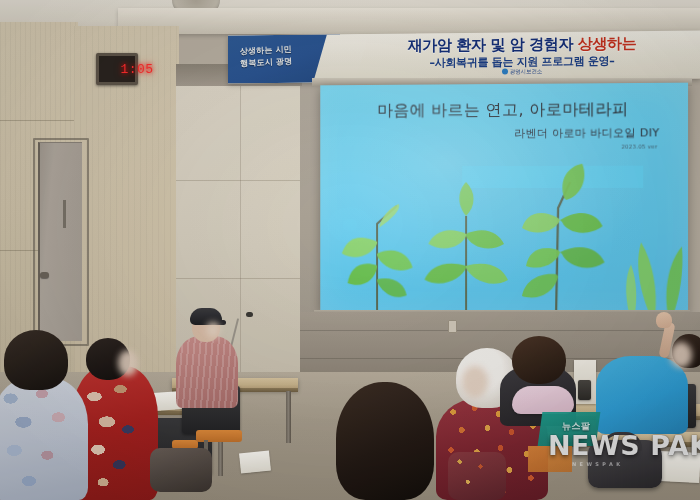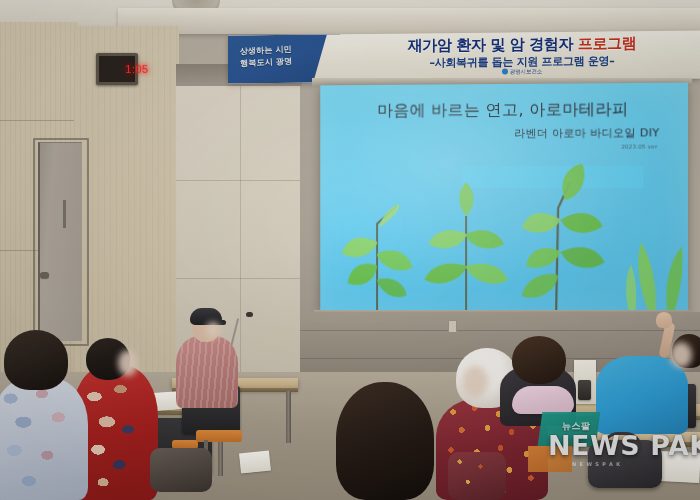--- a/index.html
+++ b/index.html
@@ -71,21 +71,21 @@
   }
 
   
   .clock{
     position:absolute;left:96px;top:53px;width:36px;height:26px;
     background:#2a241f;border:3px solid #5f564a;border-radius:2px;
     box-shadow:0 1px 3px rgba(0,0,0,.5);
     display:flex;align-items:center;justify-content:center;
   }
   .clock-digits{
-    font-family:Liberation Sans, sans-serif;font-size:11px;letter-spacing:.5px;
+    font-family:Liberation Mono, monospace;font-size:13px;letter-spacing:.5px;
     color:#ff2d2d;text-shadow:0 0 4px #ff0000,0 0 8px rgba(255,0,0,.6);
     line-height:1;
     margin-left:40px;
   }
 
   
   .banner{
     position:absolute;left:228px;top:33px;width:472px;height:48px;
     background:linear-gradient(180deg,#f2efe6 0%,#e7e3d6 50%,#ddd8c9 100%);
     box-shadow:0 2px 5px rgba(0,0,0,.25);
@@ -314,21 +314,21 @@
   <div class="clock">
     <span class="clock-digits">1:05</span>
   </div>
 
   <div class="banner">
     <div class="banner-blue"></div>
     <div class="banner-logo-text">
       <div>상생하는 시민</div>
       <div>행복도시 광명</div>
     </div>
-    <div class="banner-title"><span>재가암 환자 및 암 경험자 </span><span class="accent">프로그램</span></div>
+    <div class="banner-title"><span>재가암 환자 및 암 경험자 </span><span class="accent">상생하는</span></div>
     <div class="banner-sub">–사회복귀를 돕는 지원 프로그램 운영–</div>
     <div class="banner-org"><span class="mark"></span><span>광명시보건소</span></div>
   </div>
 
   <div class="screen-housing"></div>
   <div class="screen">
     <div class="slide-band"></div>
 
     <svg class="slide-art" viewBox="0 0 368 150" preserveAspectRatio="none">
 

